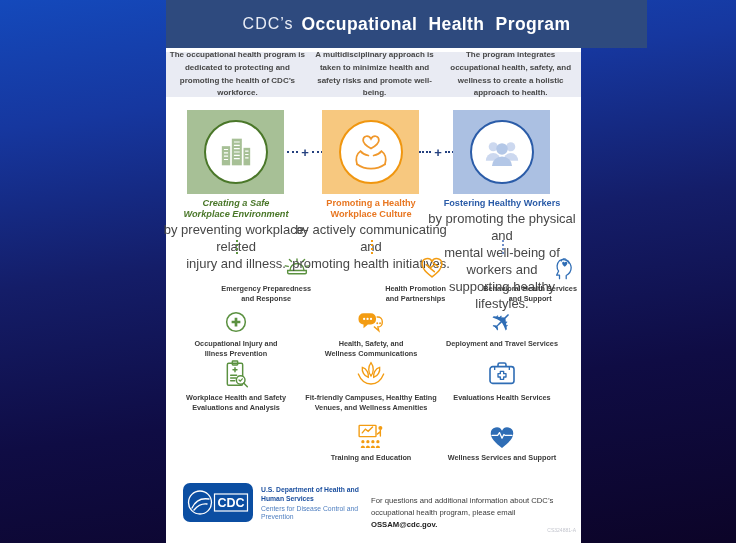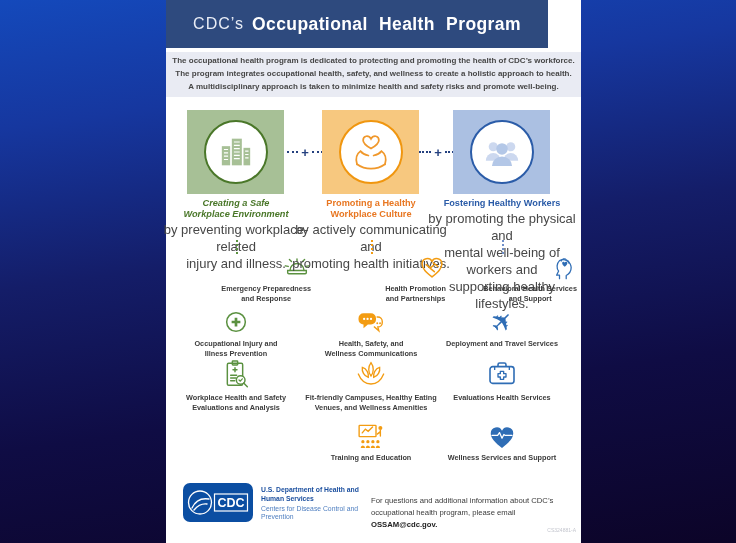--- a/index.html
+++ b/index.html
@@ -4,28 +4,28 @@
 <style>
   html,body{margin:0;padding:0;}
   body{
     width:736px;height:543px;overflow:hidden;position:relative;
     font-family:"Liberation Sans","DejaVu Sans",sans-serif;
     background:linear-gradient(172deg,#1449bb 0%,#16379f 20%,#141d68 45%,#0f0c44 70%,#0c0428 100%);
   }
   .poster{position:absolute;left:166px;top:0;width:415px;height:543px;background:#fff;}
 
   
-  .band{position:absolute;left:0;top:0;width:382px;height:48px;background:#2e4a7e;
+  .band{position:absolute;left:0;top:0;width:481px;height:48px;background:#2e4a7e;
         display:flex;align-items:center;justify-content:center;}
   .t-prefix{color:#e9edf6;font-size:16px;font-weight:400;letter-spacing:1px;margin-right:8px;}
   .t-main{color:#ffffff;font-size:17.5px;font-weight:800;letter-spacing:.4px;word-spacing:6px;}
 
   
   .intro{position:absolute;left:0;top:52px;width:415px;height:45px;background:#e9ebf3;
-         display:flex;flex-direction:column;align-items:center;justify-content:center;}
+         display:flex;align-items:center;justify-content:center;}
   .intro div{font-size:8px;font-weight:600;color:#474747;line-height:1.62;text-align:center;}
 
   
   .col{position:absolute;top:110px;width:150px;}
   .col-green{left:-5px;}  .col-orange{left:130px;}  .col-blue{left:261px;}
   .square{position:absolute;top:0;left:26px;width:97px;height:84px;
           display:flex;align-items:center;justify-content:center;}
   .col-green  .square{background:#a7c096;}
   .col-orange .square{background:#f7c87f;}
   .col-blue   .square{background:#abc0e2;}
@@ -79,22 +79,22 @@
 
 <div class="poster">
 
   <div class="band">
     <span class="t-prefix">CDC’s</span>
     <span class="t-main">Occupational Health Program</span>
   </div>
 
   <div class="intro">
     <div>The occupational health program is dedicated to protecting and promoting the health of CDC’s workforce.</div>
+    <div>A multidisciplinary approach is taken to minimize health and safety risks and promote well-being.</div>
     <div>The program integrates occupational health, safety, and wellness to create a holistic approach to health.</div>
-    <div>A multidisciplinary approach is taken to minimize health and safety risks and promote well-being.</div>
   </div>
 
   <div class="hconn" id="conn1">
     <span class="dline"></span>
     <span class="plus">+</span>
     <span class="dline"></span>
   </div>
   <div class="hconn" id="conn2">
     <span class="dline"></span>
     <span class="plus">+</span>

